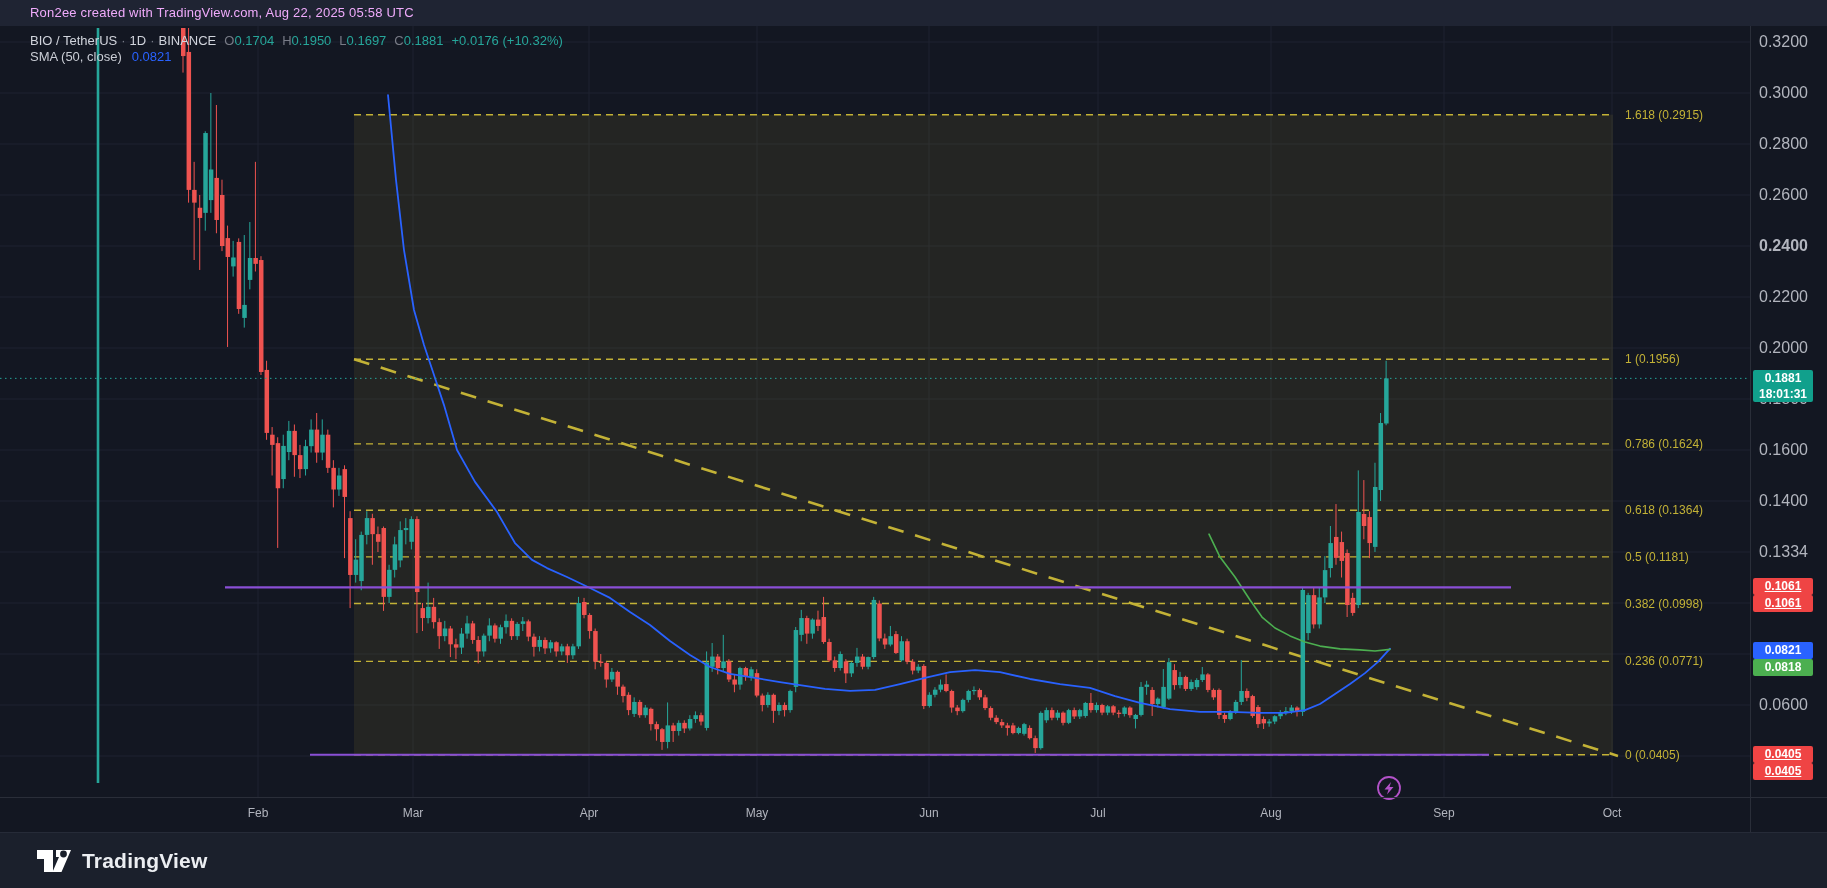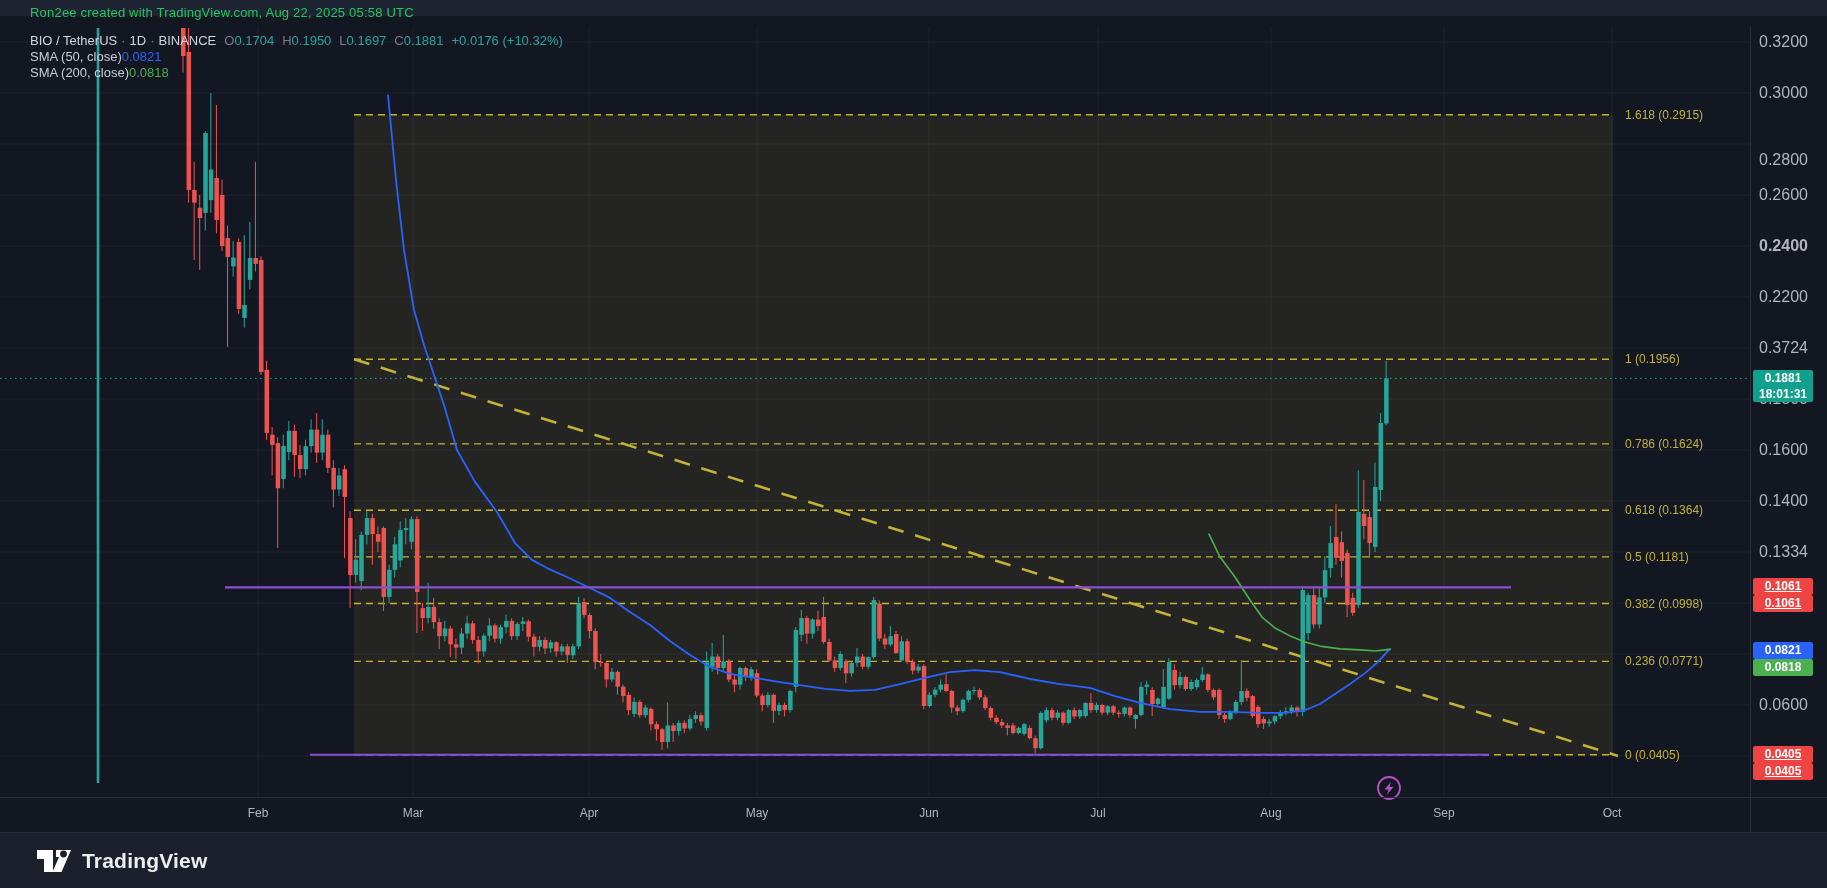--- a/index.html
+++ b/index.html
@@ -1,31 +1,31 @@
 <!DOCTYPE html>
 <html><head>
 <meta charset="utf-8">
 <style>
   html,body{margin:0;padding:0;background:#131722;}
   #app{position:relative;width:1827px;height:888px;background:#131722;overflow:hidden;
        font-family:"Liberation Sans",sans-serif;-webkit-font-smoothing:antialiased;}
   
-  #topbar{position:absolute;left:0;top:0;width:1827px;height:16px;background:#1f2433;
-          color:#22c55e;font-size:13px;line-height:26px;padding-left:30px;box-sizing:border-box;
+  #topbar{position:absolute;left:0;top:0;width:1827px;height:26px;background:#1f2433;
+          color:#f0abfc;font-size:13px;line-height:26px;padding-left:30px;box-sizing:border-box;
           letter-spacing:.2px;z-index:30;}
   
   #chart{position:absolute;left:0;top:26px;z-index:5;}
   
   #legend{position:absolute;left:30px;top:33px;z-index:25;font-size:13px;color:#d1d4dc;}
   .lg-row{height:16px;line-height:16px;white-space:nowrap;}
   .lg-sep{color:#787b86;margin:0 4px;}
   .lg-letter{color:#787b86;margin-left:8px;}
   .lg-up{color:#26a69a;}
   .lg-chg{color:#26a69a;margin-left:8px;}
-  .lg-ind-name{color:#c9ccd4;text-align:right;}
+  .lg-ind-name{color:#c9ccd4;margin-right:10px;text-align:right;}
   .lg-v50{color:#2962ff;}
   .lg-v200{color:#4caf50;}
   
   #paxis{position:absolute;left:1750px;top:26px;width:77px;height:806px;z-index:20;
          border-left:1px solid #2a2e39;background:transparent;}
   .pa-label{position:absolute;left:8px;width:60px;font-size:16px;color:#b2b5be;height:14px;line-height:14px;}
   .badge{position:absolute;left:2px;width:60px;border-radius:2px;color:#fff;font-size:12px;font-weight:bold;
          text-align:center;z-index:22;}
   .badge .brow{height:16px;line-height:16px;}
   .bg-teal{background:#11a08c;}
@@ -539,43 +539,40 @@
       <path d="M1391 756 l-6.5 7.5 h4 l-1.5 5 l6.5 -7.5 h-4 z" fill="#b352c9"></path>
     </svg>
 
   <div id="legend">
     <div class="lg-row">
       <span>BIO / TetherUS</span><span class="lg-sep">·</span><span>1D</span><span class="lg-sep">·</span><span>BINANCE</span><span class="lg-letter">O</span><span class="lg-up">0.1704</span><span class="lg-letter">H</span><span class="lg-up">0.1950</span><span class="lg-letter">L</span><span class="lg-up">0.1697</span><span class="lg-letter">C</span><span class="lg-up">0.1881</span><span class="lg-chg">+0.0176 (+10.32%)</span>
     </div>
     <div class="lg-row">
       <span class="lg-ind-name">SMA (50, close)</span><span class="lg-v50">0.0821</span>
     </div>
-    <div class="lg-row">
-      <span class="lg-ind-name">SMA (200, close)</span><span class="lg-v200">0.0818</span>
-    </div>
   </div>
 
   <div id="paxis">
     <div class="badge bg-teal" style="top: 344.345px;">
       <div class="brow">0.1881</div>
       <div class="brow">18:01:31</div>
     </div>
     <div class="badge badge-single bg-purple" style="top: 552.445px;">0.1061</div>
     <div class="badge badge-single bg-purple" style="top: 569.445px;">0.1061</div>
     <div class="badge badge-single bg-blue" style="top: 615.645px;">0.0821</div>
     <div class="badge badge-single bg-green" style="top: 633.41px;">0.0818</div>
     <div class="badge badge-single bg-purple" style="top: 719.725px;">0.0405</div>
     <div class="badge badge-single bg-purple" style="top: 736.725px;">0.0405</div>
   <div class="pa-label" style="top: 9px;">0.3200</div>
       <div class="pa-label" style="top: 60px;">0.3000</div>
-      <div class="pa-label" style="top: 127px;">0.2800</div>
+      <div class="pa-label" style="top: 111px;">0.2800</div>
       <div class="pa-label" style="top: 162px;">0.2600</div>
       <div class="pa-label" style="top: 213px; font-weight: bold;">0.2400</div>
       <div class="pa-label" style="top: 264px;">0.2200</div>
-      <div class="pa-label" style="top: 315px;">0.3724</div>
+      <div class="pa-label" style="top: 315px;">0.2000</div>
       <div class="pa-label" style="top: 366px;">0.1800</div>
       <div class="pa-label" style="top: 417px;">0.1600</div>
       <div class="pa-label" style="top: 468px;">0.1400</div>
       <div class="pa-label" style="top: 519px;">0.1334</div>
       <div class="pa-label" style="top: 570px;">0.1000</div>
       <div class="pa-label" style="top: 621px;">0.0800</div>
       <div class="pa-label" style="top: 672px;">0.0600</div>
       <div class="pa-label" style="top: 723px;">0.0400</div>
     </div>
 

